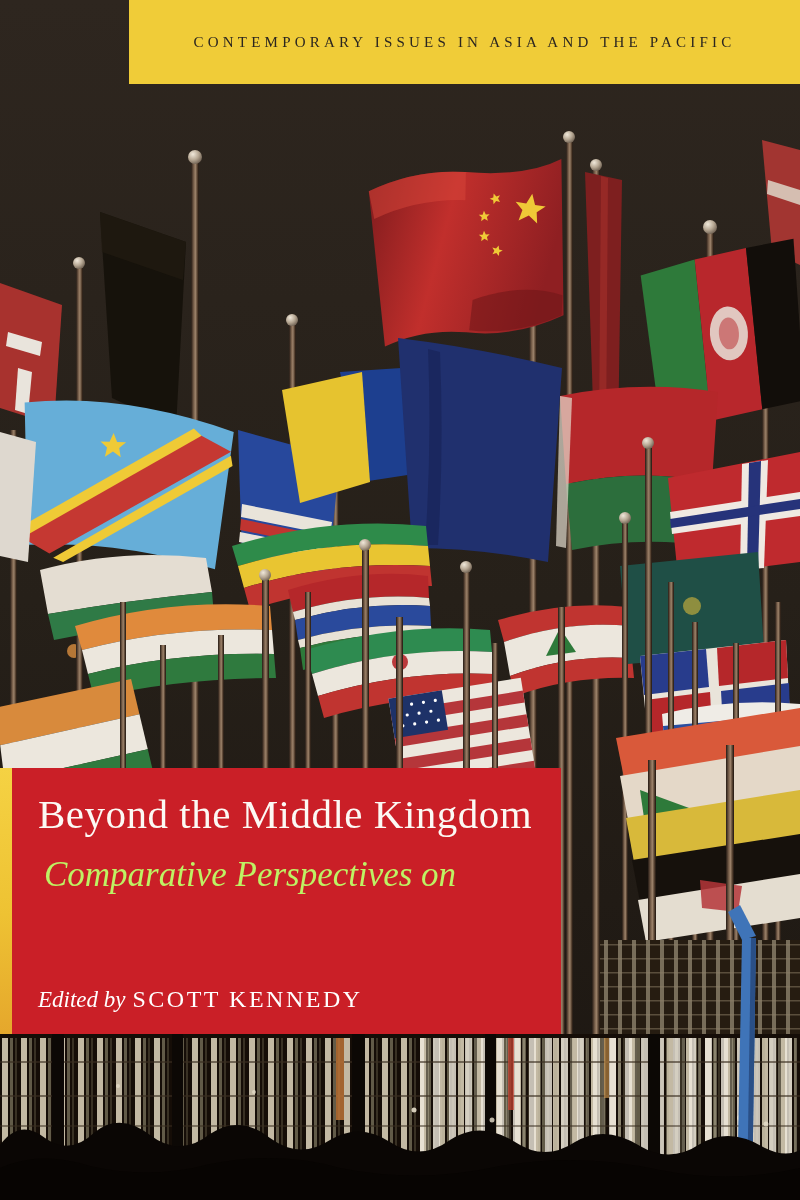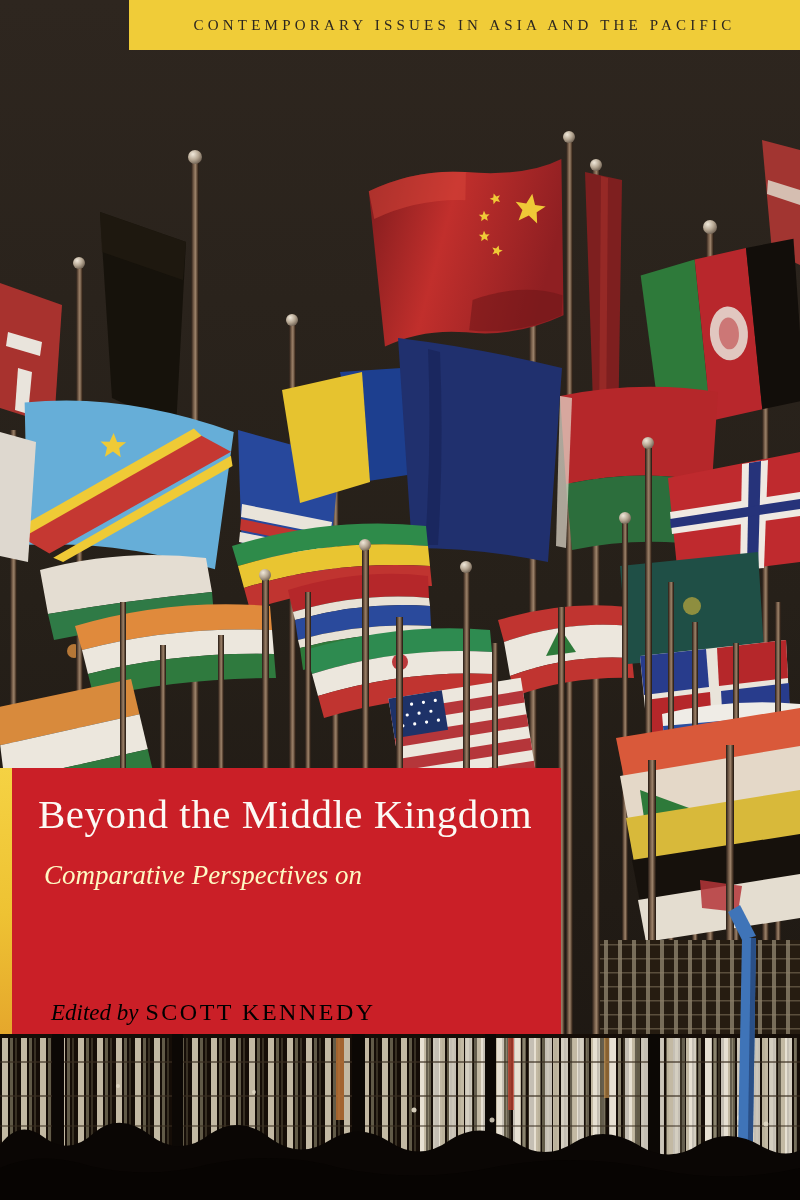--- a/index.html
+++ b/index.html
@@ -2,46 +2,46 @@
 <html><head>
 <meta charset="utf-8">
 <style>
   html,body{margin:0;padding:0;background:#111;}
   .cover{
     position:relative;width:800px;height:1200px;overflow:hidden;
     background:#221b15;font-family:"Liberation Serif",serif;
   }
   .photo{position:absolute;left:0;top:0;width:800px;height:1200px;display:block;}
   .banner{
-    position:absolute;left:129px;top:0;width:671px;height:50px;
+    position:absolute;left:129px;top:0;width:671px;height:84px;
     background:#f0cc38;display:flex;align-items:center;justify-content:center;text-align:right;
   }
   .banner span{
     font-family:"Liberation Serif",serif;font-size:15px;letter-spacing:4.2px;
     color:#2b2620;white-space:nowrap;
   }
   .accent-strip{
     position:absolute;left:0;top:768px;width:12px;height:266px;
     background:linear-gradient(180deg,#f5d243 0%,#eec233 55%,#e5a72c 100%);
   }
   .title-panel{
     position:absolute;left:12px;top:768px;width:549px;height:266px;
     background:#ca1f27;color:#ffffff;
   }
   .title-panel h1{
     margin:0;position:absolute;left:26px;top:22px;
     font-size:41px;font-weight:normal;letter-spacing:0.5px;color:#fcf9f4;
   }
   .subtitle{
     margin:0;position:absolute;left:32px;top:88px;
-    font-style:italic;font-size:27px;line-height:38px;color:#fef9c3;
+    font-style:italic;font-size:35px;line-height:38px;color:#bef264;
   }
   .editor{
-    margin:13px;position:absolute;left:26px;top:218px;
-    font-size:23px;color:#000000;white-space:nowrap;
+    margin:0;position:absolute;left:26px;top:218px;
+    font-size:23px;color:#ffffff;white-space:nowrap;
   }
   .editor em{font-style:italic;font-weight:normal;}
   .editor .name{font-style:normal;font-size:24px;letter-spacing:2.5px;margin-left:7px;}
 </style>
 </head>
 <body>
 
 <div class="cover">
 
   <svg class="photo" viewBox="0 0 800 1200" xmlns="http://www.w3.org/2000/svg">

